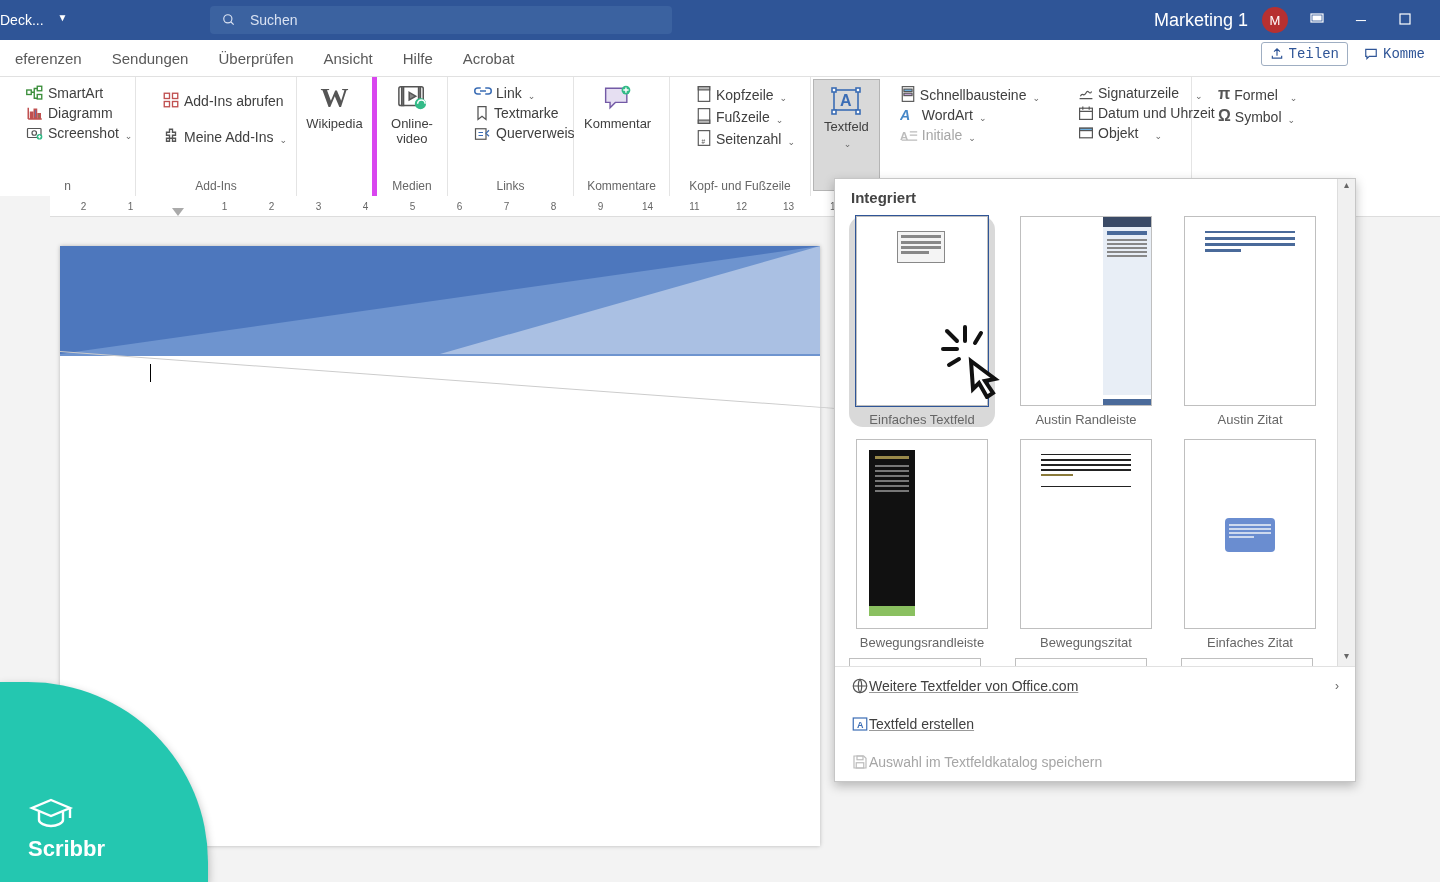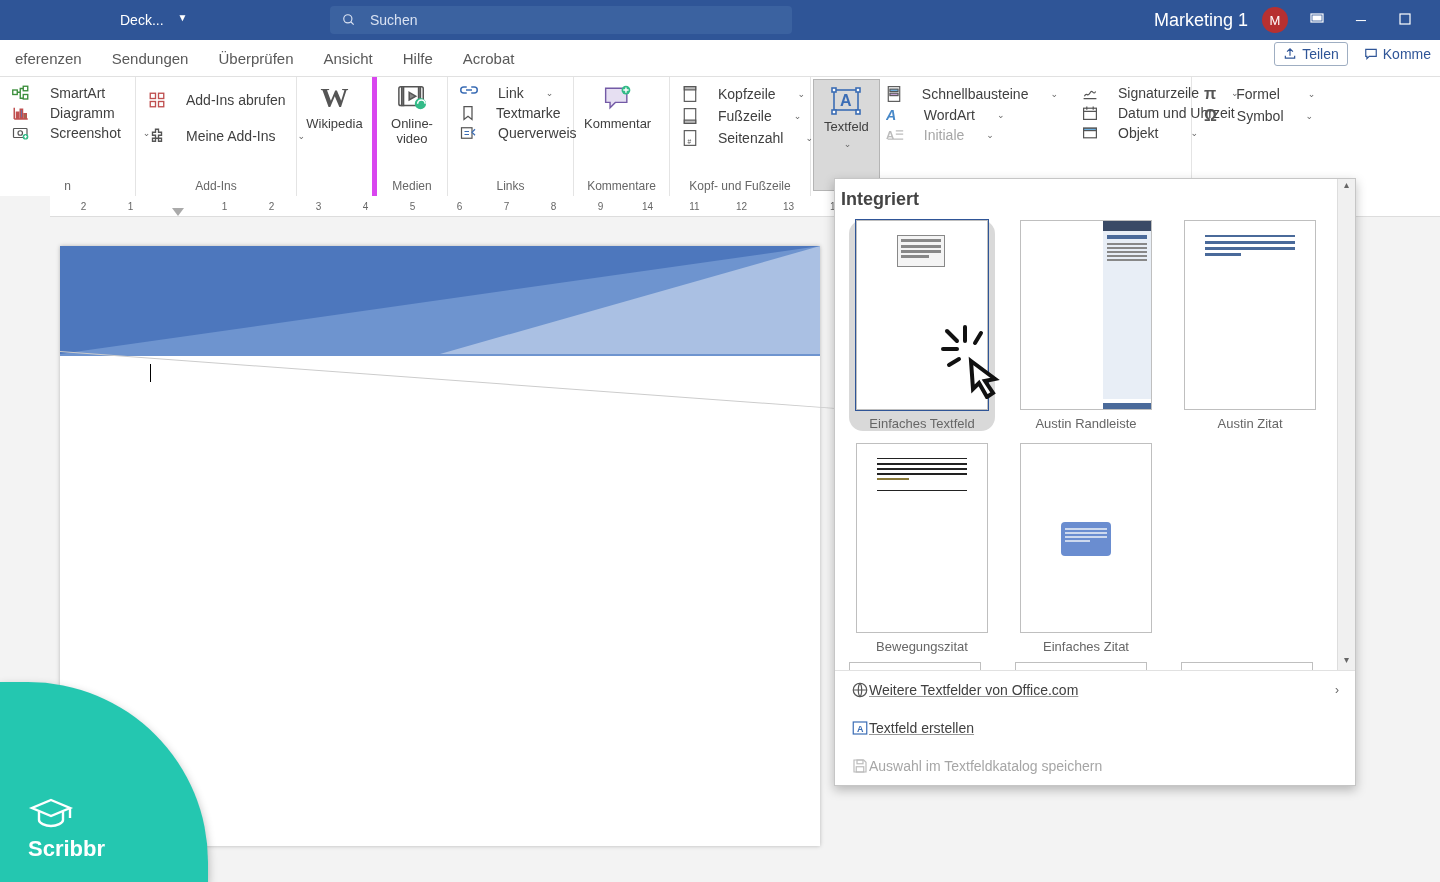--- a/index.html
+++ b/index.html
@@ -1,51 +1,51 @@
 <!DOCTYPE html>
 <html><head>
 <meta charset="utf-8">
 <style>
 html,body{margin:0;padding:0;font-family:"Segoe UI",Arial,sans-serif;font-size:14px;color:#404040;background:#f3f3f3;overflow:hidden;width:1440px;height:882px;}
 .title-bar{background:#2f5597;height:40px;display:flex;align-items:center;color:#fff;}
-.doc-name{margin-left:120px;width:80px;font-size:14px;display:flex;align-items:flex-start;gap:14px;}
+.doc-name{width:80px;font-size:14px;display:flex;align-items:flex-start;gap:14px;}
 .doc-name .chevron{font-size:10px;}
 .search-box{margin-left:130px;width:450px;height:28px;background:#3b62a0;border-radius:4px;display:flex;align-items:center;padding-left:12px;color:#d9e2f2;}
 .search-box svg{margin-right:14px;}
 .title-right{margin-left:auto;display:flex;align-items:center;gap:14px;margin-right:20px;}
 .user-name{color:#fff;font-size:18px;}
 .user-avatar{width:26px;height:26px;border-radius:50%;background:#b73030;display:flex;align-items:center;justify-content:center;color:#fff;font-size:13px;}
 .win-btn{width:30px;text-align:center;color:#fff;}
 .tabstrip{background:#fff;height:36px;border-bottom:1px solid #e1e1e1;display:flex;align-items:center;padding-left:0px;gap:0px;position:relative;}
 .tab-item{padding:0 15px;color:#595959;font-size:15px;height:36px;display:flex;align-items:center;}
-.right-actions{position:absolute;right:1px;top:2px;display:flex;gap:8px;}
+.right-actions{position:absolute;right:7px;top:2px;display:flex;gap:8px;font-family:Liberation Mono, monospace;}
 .ra-btn{border:1px solid #9faec2;background:#fff;color:#2f5597;padding:3px 8px;border-radius:3px;font-size:14px;display:flex;align-items:center;gap:5px;}
 .ribbon{background:#fff;height:120px;display:flex;align-items:flex-start;border-bottom:1px solid #d9d9d9;}
 .rg{border-right:1px solid #e4e4e4;height:120px;display:flex;flex-direction:column;}
 .rg-body{flex:1;display:flex;align-items:flex-start;}
 .rg-label{text-align:center;font-size:12px;color:#666;padding-bottom:4px;}
 .vlist{display:flex;flex-direction:column;gap:4px;padding:8px 12px 0 12px;}
-.vitem{display:flex;align-items:center;gap:20px;font-size:14px;color:#404040;white-space:nowrap;}
+.vitem{display:flex;align-items:flex-end;gap:4px;font-size:14px;color:#404040;white-space:nowrap;margin-left:14px;}
 .vitem.disabled{color:#a6a6a6;}
 .chev{font-size:9px;color:#666;margin-left:2px;}
 .big-btn{display:flex;flex-direction:column;align-items:center;justify-content:flex-start;padding:6px 10px 0 10px;font-size:13px;text-align:center;gap:4px;line-height:1.15;}
 .big-btn.selected{background:#d9d9d9;border:1px solid #b5b5b5;}
 .icon-box{width:30px;height:30px;display:flex;align-items:center;justify-content:center;}
 .doc-area{position:absolute;top:196px;left:0;right:0;bottom:0;background:#f3f3f3;}
 .ruler-h{position:absolute;top:0;left:50px;right:0;height:20px;background:#fff;border-bottom:1px solid #ddd;font-size:10px;color:#666;display:flex;align-items:center;overflow:hidden;}
 .page{position:absolute;top:50px;left:60px;width:760px;height:600px;background:#fff;box-shadow:0 0 4px rgba(0,0,0,0.25);}
 .page-header{width:760px;height:130px;position:relative;overflow:hidden;}
 .tri1{position:absolute;top:0;left:0;width:760px;height:110px;background:#6e94cf;}
 .tri2{position:absolute;top:0;left:0;width:0;height:0;border-left:760px solid #4d77bd;border-bottom:108px solid transparent;}
 .tri3{position:absolute;top:0;left:0;width:0;height:0;border-left:380px solid transparent;border-right:380px solid #aac0e3;border-top:108px solid transparent;}
 .diag{position:absolute;top:105px;left:0;width:780px;height:1px;background:#ccc;transform:rotate(4.2deg);transform-origin:left top;}
 .cursor-line{position:absolute;top:118px;left:90px;width:1px;height:18px;background:#000;}
 
 .gallery{position:absolute;top:178px;left:834px;width:520px;background:#fff;border:1px solid #c6c6c6;box-shadow:0 4px 10px rgba(0,0,0,0.25);}
-.g-title{padding:10px 16px 6px 6px;font-weight:600;font-size:18px;color:#444;}
+.g-title{padding:10px 16px 6px 16px;font-weight:600;font-size:15px;color:#444;}
 .g-grid{display:grid;grid-template-columns:repeat(3,1fr);gap:12px 18px;padding:4px 14px 8px 14px;}
 .g-cell{display:flex;flex-direction:column;align-items:center;gap:6px;border-radius:14px;}
 .g-cell.selected .thumb{outline:1px solid #2f5597;}
 .g-cell.selected{background:#d9d9d9;}
 .thumb{width:130px;height:188px;border:1px solid #bfbfbf;background:#fff;position:relative;overflow:hidden;}
 .g-label{font-size:13px;color:#666;text-align:center;}
 .g-cmds{border-top:1px solid #e1e1e1;}
 .g-cmd{display:flex;align-items:center;gap:0;padding:10px 16px;font-size:14px;color:#404040;}
 .g-cmd.disabled{color:#a6a6a6;}
 .g-cmd .arrow-r{margin-left:auto;font-size:12px;color:#666;}
@@ -441,20 +441,35 @@
               <div style="position:absolute;top:20px;left:20px;right:20px;">
                 <div style="height:3px;background:#4a6a9a;margin-bottom:3px;"></div>
                 <div style="height:3px;background:#4a6a9a;margin-bottom:3px;"></div>
                 <div style="height:3px;width:40%;background:#4a6a9a;"></div>
               </div>
             </div>
       <div class="g-label">Austin Zitat</div>
     </div>
     <div class="g-cell">
       <div class="thumb">
+              <div style="position:absolute;top:10px;left:12px;width:46px;height:166px;background:#111;padding:6px;box-sizing:border-box;">
+                <div style="height:3px;background:#9a8a4a;margin-bottom:6px;"></div>
+                <div style="height:2px;background:#777;margin:3px 0;"></div>
+                <div style="height:2px;background:#777;margin:3px 0;"></div>
+                <div style="height:2px;background:#777;margin:3px 0;"></div>
+                <div style="height:2px;background:#777;margin:3px 0;"></div>
+                <div style="height:2px;background:#777;margin:3px 0;"></div>
+                <div style="height:2px;background:#777;margin:3px 0;"></div>
+              </div>
+              <div style="position:absolute;bottom:12px;left:12px;width:46px;height:10px;background:#8ac060;"></div>
+            </div>
+      <div class="g-label">Bewegungsrandleiste</div>
+    </div>
+    <div class="g-cell">
+      <div class="thumb">
               <div style="position:absolute;top:14px;left:20px;right:20px;height:1px;background:#222;"></div>
               <div style="position:absolute;top:19px;left:20px;right:20px;">
                 <div style="height:2px;background:#222;margin-bottom:3px;"></div>
                 <div style="height:2px;background:#222;margin-bottom:3px;"></div>
                 <div style="height:2px;background:#222;margin-bottom:3px;"></div>
                 <div style="height:2px;width:35%;background:#8a7a3a;"></div>
               </div>
               <div style="position:absolute;top:46px;left:20px;right:20px;height:1px;background:#222;"></div>
             </div>
       <div class="g-label">Bewegungszitat</div>

